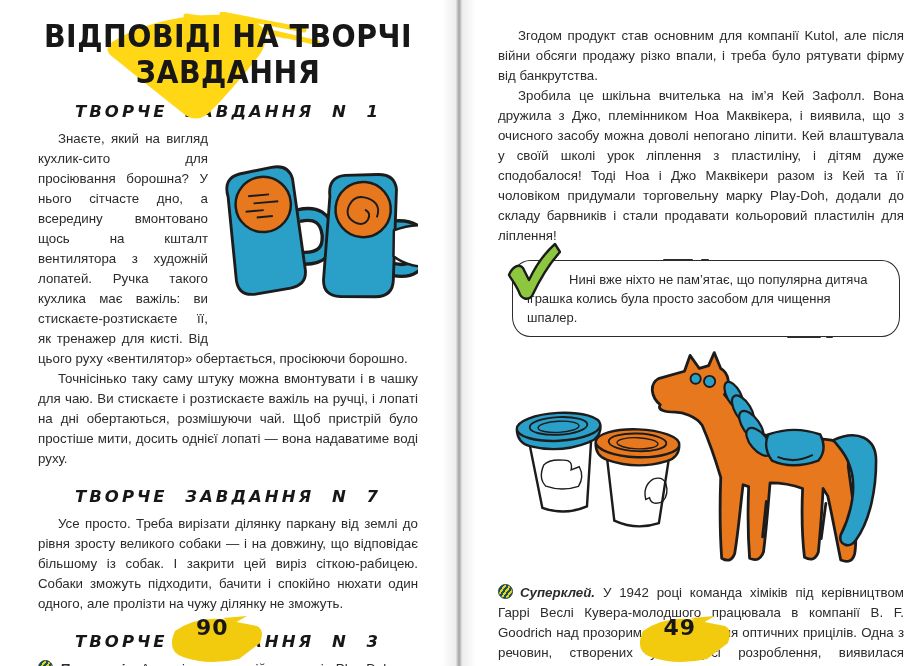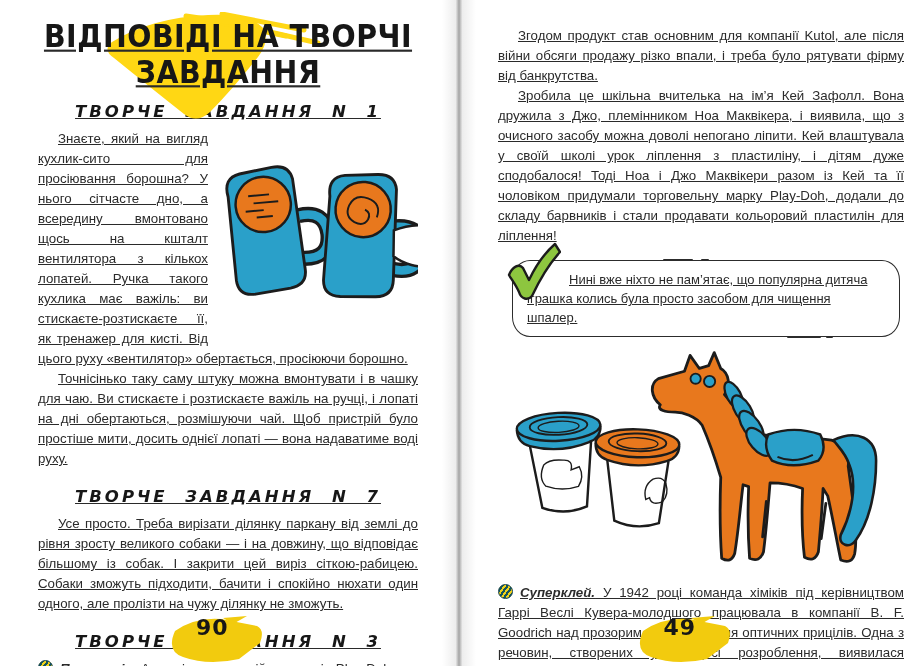--- a/index.html
+++ b/index.html
@@ -1,18 +1,18 @@
 <!DOCTYPE html>
 <html><head>
 <meta charset="utf-8">
 <style>
   html,body{margin:0;padding:0;background:#ffffff;}
   body{width:918px;height:666px;font-family:"Liberation Sans",sans-serif;color:#2a2a2a;overflow:hidden;}
   .spread{position:relative;width:918px;height:666px;display:flex;background:#fff;}
-  .page{box-sizing:border-box;width:544px;height:666px;position:relative;text-decoration:underline;}
+  .page{box-sizing:border-box;width:544px;height:666px;position:relative;}
   .page-left{padding:0 12px 0 38px;}
   .page-right{padding:26px 14px 0 51px;margin-left:17px;}
   .gutter{position:absolute;left:50%;top:0;bottom:0;width:34px;transform:translateX(-50%);
     background:linear-gradient(to right,rgba(0,0,0,0) 0%,rgba(0,0,0,0.07) 40%,rgba(0,0,0,0.36) 50%,rgba(0,0,0,0.07) 60%,rgba(0,0,0,0) 100%);
     pointer-events:none;z-index:5;}
   
   .title-wrap{position:relative;margin-top:22px;text-align:center;z-index:1;}
   .brush{position:absolute;left:52px;top:-10px;z-index:0;}
   .book-title{position:relative;z-index:1;font-family:"DejaVu Sans",sans-serif;font-weight:800;
     font-size:29px;line-height:33px;letter-spacing:.5px;color:#171717;transform:scale(.98,1.08);}
@@ -96,21 +96,21 @@
             <path d="M16,36 Q12,16 30,13 L64,9 Q82,7 85,23 L90,118 Q91,135 73,137 L36,140 Q18,141 17,124 Z" fill="#2aa0c9" stroke="#1c1c1c" stroke-width="3"></path>
             <circle cx="52" cy="47" r="29" fill="#e8781d" stroke="#1c1c1c" stroke-width="2.6"></circle>
             <path d="M54,47 q7,3 4,10 q-4,8 -14,4 q-11,-5 -7,-17 q5,-13 19,-9 q15,4 11,19" fill="none" stroke="#1c1c1c" stroke-width="2"></path>
             <g>
               <path d="M86,66 C104,57 126,55 136,62 C146,60 152,67 145,74 C154,77 152,86 142,88 C147,94 141,100 131,99 C115,104 99,100 88,93 Z" fill="#ffffff" stroke="#1c1c1c" stroke-width="2.6"></path>
               <path d="M136,63 q-11,4 -13,10 M144,75 q-12,2 -16,8 M141,88 q-10,0 -14,6" fill="none" stroke="#1c1c1c" stroke-width="1.7"></path>
             </g>
           </g>
         </svg>
       </div>
-      <p class="para indent">Знаєте, який на вигляд кухлик-сито для просіювання борошна? У нього сітчасте дно, а всередину вмонтовано щось на кшталт вентилятора з кількох лопатей. Ручка такого кухлика має важіль: ви стискаєте-розтискаєте її, як тренажер для кисті. Від цього руху «вентилятор» обертається, просіюючи борошно.</p>
+      <p class="para indent">Знаєте, який на вигляд кухлик-сито для просіювання борошна? У нього сітчасте дно, а всередину вмонтовано щось на кшталт вентилятора з художній лопатей. Ручка такого кухлика має важіль: ви стискаєте-розтискаєте її, як тренажер для кисті. Від цього руху «вентилятор» обертається, просіюючи борошно.</p>
       <p class="para indent">Точнісінько таку саму штуку можна вмонтувати і в чашку для чаю. Ви стискаєте і розтискаєте важіль на ручці, і лопаті на дні обертаються, розмішуючи чай. Щоб пристрій було простіше мити, досить однієї лопаті — вона надаватиме воді руху.</p>
     </div>
 
     <div class="task-heading">ТВОРЧЕ ЗАВДАННЯ N 7</div>
     <p class="para indent">Усе просто. Треба вирізати ділянку паркану від землі до рівня зросту великого собаки — і на довжину, що відповідає більшому із собак. І закрити цей виріз сіткою-рабицею. Собаки зможуть підходити, бачити і спокійно нюхати один одного, але пролізти на чужу ділянку не зможуть.</p>
 
     <div class="task-heading">ТВОРЧЕ ЗАВДАННЯ N 3</div>
     <p class="para fact"><span class="bullet"></span><span class="lead">Пластилін.</span><span> А точніше, художній пластилін Play-Doh для скульптурного ліплення. Винахідника звали Ноа Маквікер, він працював у компанії Kutol Products. Один магазин замовив у компанії засіб для очищення стін від вугільного пилу, і Маквікер швидко розробив продукт, яким можна було чистити стіни, — шпалер він не псував, а пил до нього прилипав.</span></p>
 
     <div class="pageno">

